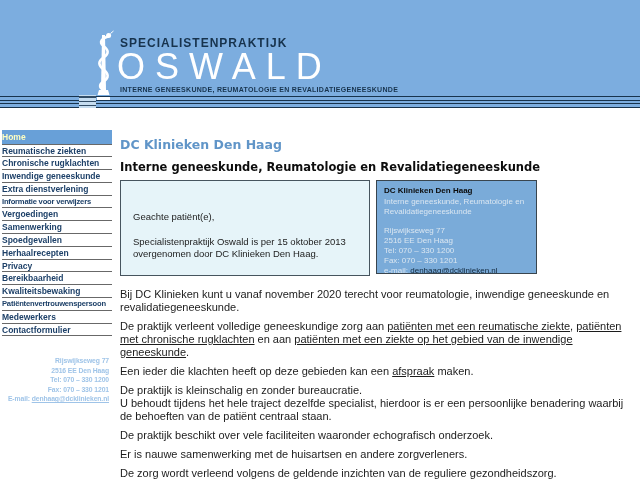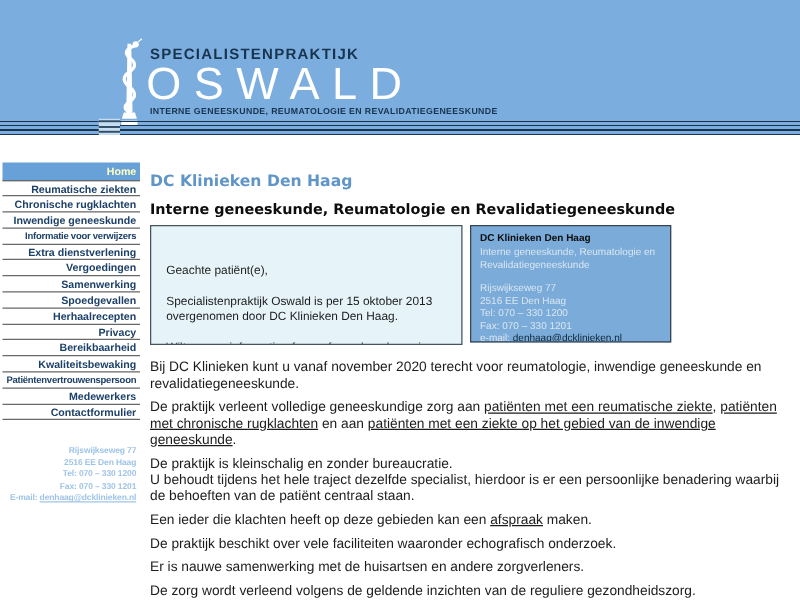--- a/index.html
+++ b/index.html
@@ -21,21 +21,21 @@
           font-size:7px;font-weight:700;letter-spacing:0.3px;white-space:nowrap;}
   .imprint{position:absolute;left:79px;bottom:0;width:17px;height:13px;
           background-color:#c6ddf0;
           background-image:repeating-linear-gradient(to bottom,
             rgba(23,51,77,.85) 0 1px, rgba(0,0,0,0) 1px 4px);
           background-position:0 2px;}
 
   
   .sidebar{position:absolute;left:2px;top:130px;width:110px;}
   .side-item{display:block;box-sizing:border-box;height:12.8px;line-height:12px;
-          text-align:right;padding-right:3px;text-decoration:none;
+          text-align:left;padding-right:3px;text-decoration:none;
           font-size:8.5px;font-weight:700;color:var(--sidebar_link,#1d4068);
           border-bottom:1px solid #686868;white-space:nowrap;}
   .side-item.active{height:14.5px;line-height:14.5px;
           background:var(--active_item_bg,#68a0d8);
           color:var(--active_item_text,#ffffc2);}
   .side-contact{position:absolute;left:2px;top:356px;width:110px;box-sizing:border-box;
           padding-right:3px;text-align:right;
           font-size:6.8px;font-weight:700;line-height:9.5px;letter-spacing:-0.1px;
           color:var(--sidebar_contact,#9fc4e8);white-space:nowrap;}
   .mail-link{color:inherit;text-decoration:underline;}
@@ -83,22 +83,22 @@
     <div class="brand-sub">INTERNE GENEESKUNDE, REUMATOLOGIE EN REVALIDATIEGENEESKUNDE</div>
     <div class="header-lines"></div>
     <div class="imprint"></div>
   </header>
 
   <nav class="sidebar">
       <a href="#" class="side-item active">Home</a>
       <a href="#" class="side-item">Reumatische ziekten</a>
       <a href="#" class="side-item">Chronische rugklachten</a>
       <a href="#" class="side-item">Inwendige geneeskunde</a>
+      <a href="#" class="side-item">Extra dienstverlening</a>
       <a href="#" class="side-item" style="font-size: 7.6px; letter-spacing: -0.2px;">Informatie voor verwijzers</a>
-      <a href="#" class="side-item">Extra dienstverlening</a>
       <a href="#" class="side-item">Vergoedingen</a>
       <a href="#" class="side-item">Samenwerking</a>
       <a href="#" class="side-item">Spoedgevallen</a>
       <a href="#" class="side-item">Herhaalrecepten</a>
       <a href="#" class="side-item">Privacy</a>
       <a href="#" class="side-item">Bereikbaarheid</a>
       <a href="#" class="side-item">Kwaliteitsbewaking</a>
       <a href="#" class="side-item" style="font-size: 7.6px; letter-spacing: -0.2px;">Patiëntenvertrouwenspersoon</a>
       <a href="#" class="side-item">Medewerkers</a>
       <a href="#" class="side-item">Contactformulier</a>
@@ -136,21 +136,21 @@
         <div>
           <span>e-mail:</span>
           <a class="box-mail-link" href="#">denhaag@dcklinieken.nl</a>
         </div>
       </div>
     </div>
 
     <div class="article">
         <p class="body-p">Bij DC Klinieken kunt u vanaf november 2020 terecht voor reumatologie, inwendige geneeskunde en revalidatiegeneeskunde.</p>
         <p class="body-p">De praktijk verleent volledige geneeskundige zorg aan <a href="#" class="body-link">patiënten met een reumatische ziekte</a>, <a href="#" class="body-link">patiënten met chronische rugklachten</a> en aan <a href="#" class="body-link">patiënten met een ziekte op het gebied van de inwendige geneeskunde</a>.</p>
+        <p class="body-p">Een ieder die klachten heeft op deze gebieden kan een <a href="#" class="body-link">afspraak</a> maken.</p>
         <p class="body-p">De praktijk is kleinschalig en zonder bureaucratie.<br>U behoudt tijdens het hele traject dezelfde specialist, hierdoor is er een persoonlijke benadering waarbij de behoeften van de patiënt centraal staan.</p>
-        <p class="body-p">Een ieder die klachten heeft op deze gebieden kan een <a href="#" class="body-link">afspraak</a> maken.</p>
         <p class="body-p">De praktijk beschikt over vele faciliteiten waaronder echografisch onderzoek.</p>
         <p class="body-p">Er is nauwe samenwerking met de huisartsen en andere zorgverleners.</p>
         <p class="body-p">De zorg wordt verleend volgens de geldende inzichten van de reguliere gezondheidszorg.</p>
       </div>
   </main>
 
 </div>
 
 </body></html>

